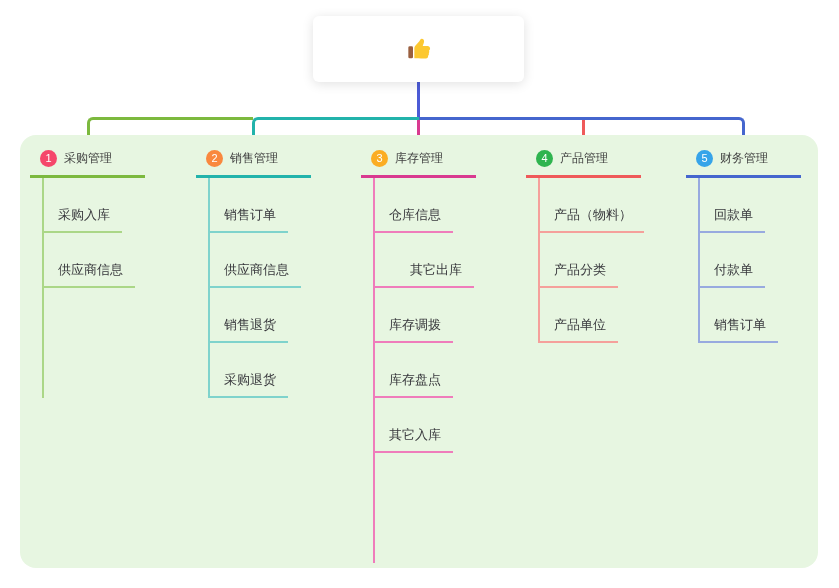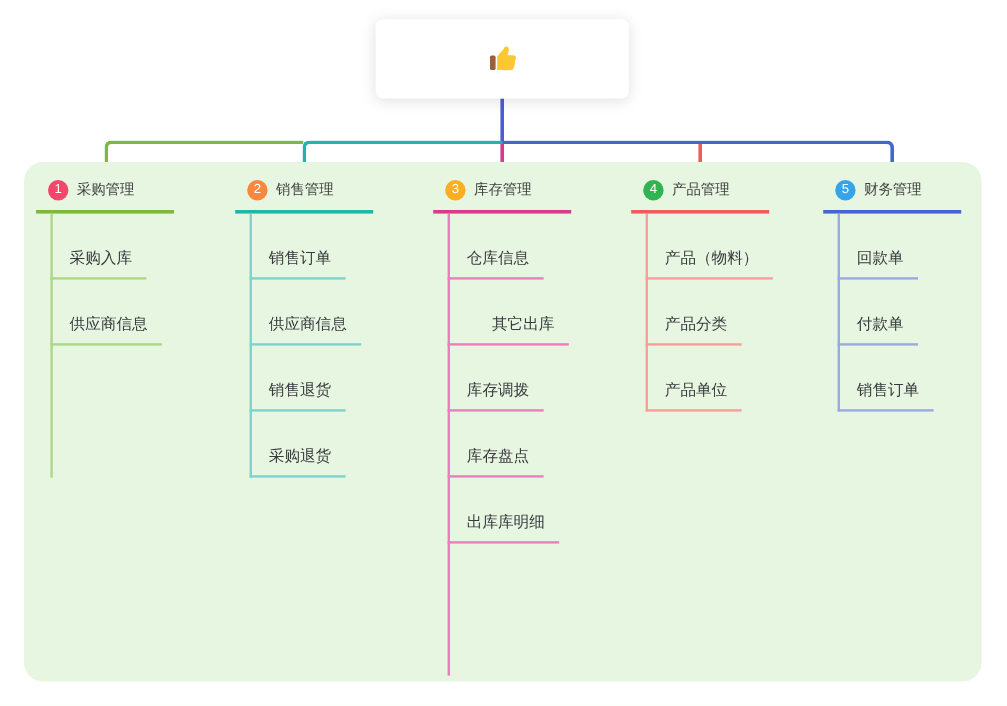--- a/index.html
+++ b/index.html
@@ -139,21 +139,21 @@
           <div class="child">
             <span class="child-label" style="border-bottom-color: rgb(239, 124, 187); padding-left: 37px;">其它出库</span>
           </div>
           <div class="child">
             <span class="child-label" style="border-bottom-color: rgb(239, 124, 187);">库存调拨</span>
           </div>
           <div class="child">
             <span class="child-label" style="border-bottom-color: rgb(239, 124, 187); margin-top: 32px;">库存盘点</span>
           </div>
           <div class="child">
-            <span class="child-label" style="border-bottom-color: rgb(239, 124, 187);">出库库明细</span>
+            <span class="child-label" style="border-bottom-color: rgb(239, 124, 187);">其它入库</span>
           </div>
         </div>
   </div>
       <div class="column" style="left: 526px;">
     <div class="col-header" style="border-bottom-color: rgb(239, 90, 90);">
       <span class="badge" style="background: rgb(47, 180, 79);">4</span>
       <span class="col-title-label">产品管理</span>
     </div>
     <div class="col-vline" style="background: rgb(245, 160, 155); height: 165px;"></div>
     <div class="children">

